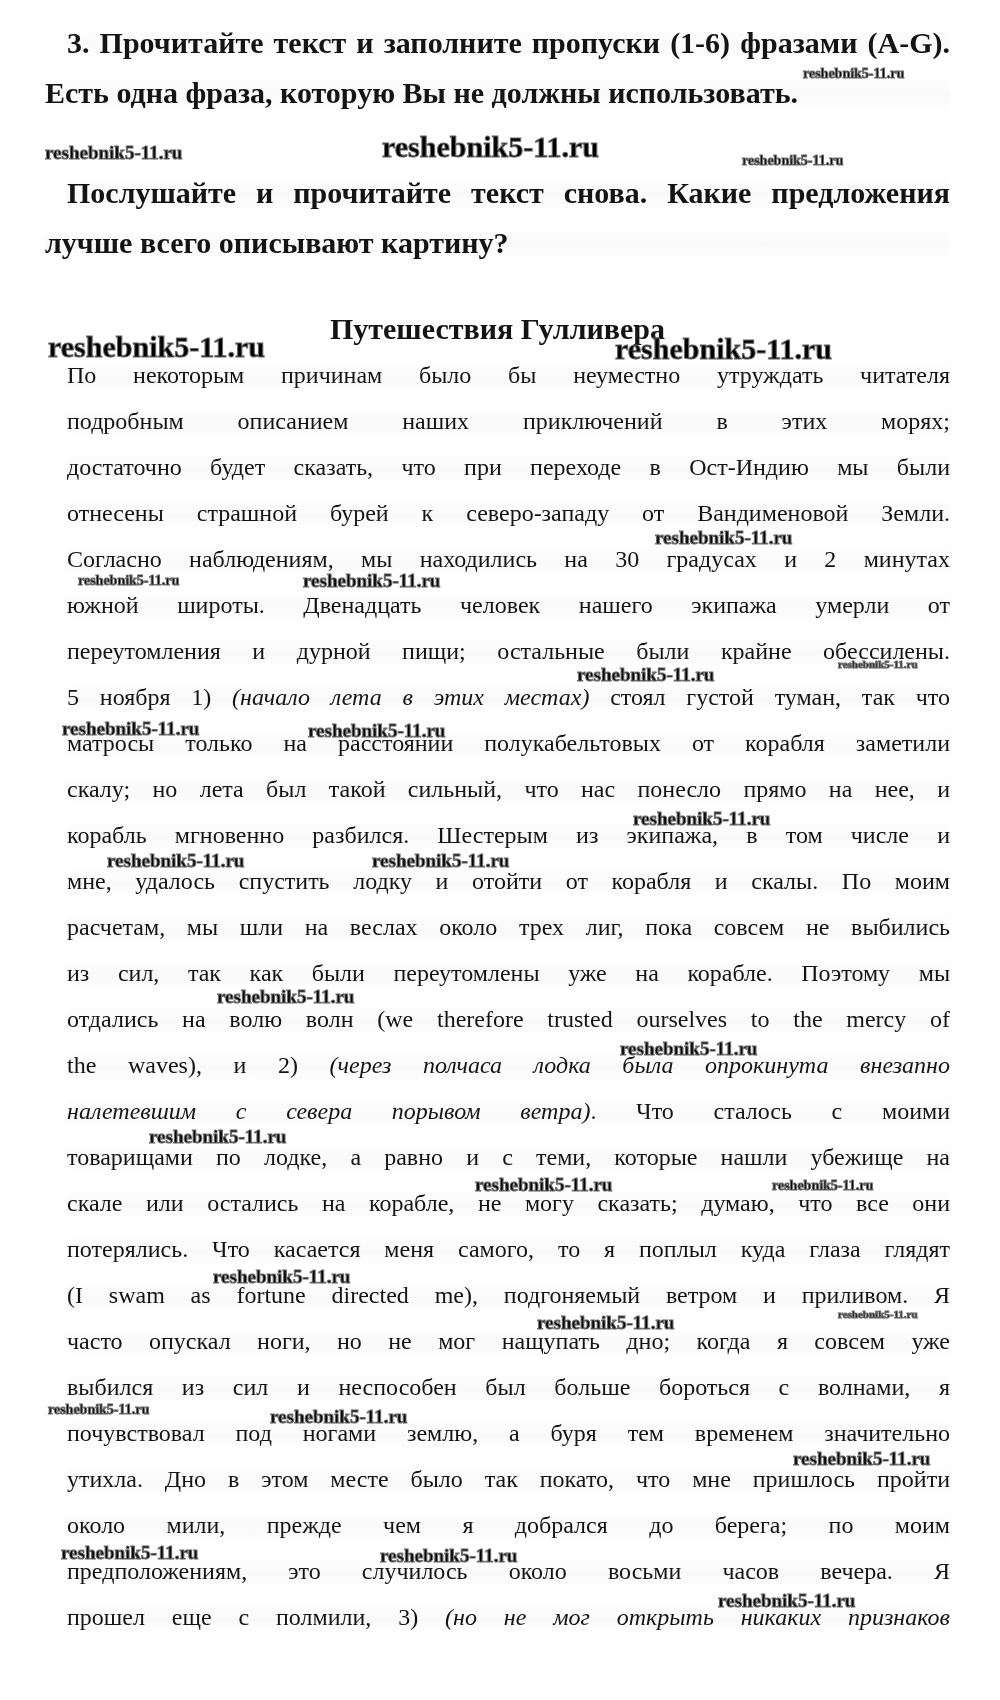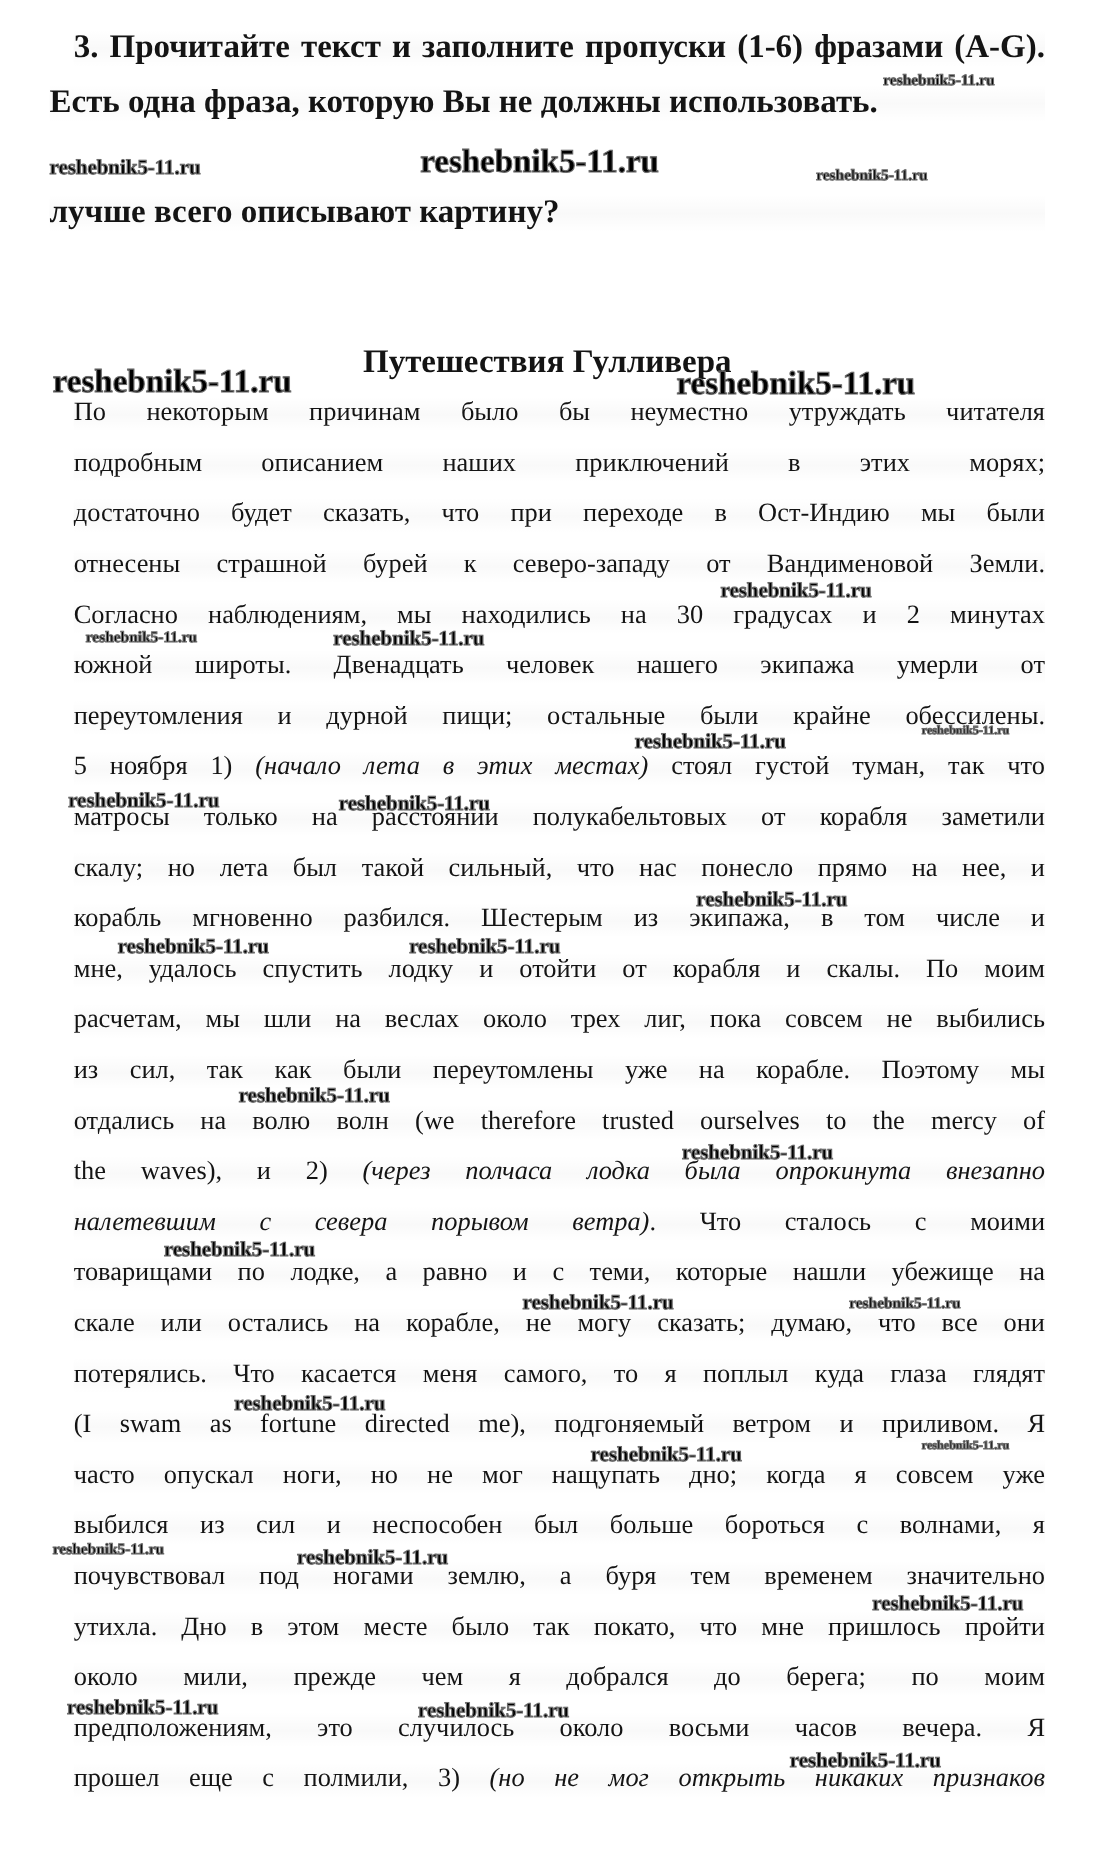--- a/index.html
+++ b/index.html
@@ -61,20 +61,21 @@
 <body>
 
 <div class="page">
 
   <div class="colblock" style="top:18px;">
       <div class="hline stretch"><span>3. Прочитайте текст и заполните пропуски (1-6) фразами (A-G).</span></div>
       <div class="hline nostretch"><span>Есть одна фраза, которую Вы не должны использовать.</span></div>
     </div>
 
   <div class="colblock" style="top:168px;">
+      <div class="hline stretch"><span>Послушайте и прочитайте текст снова. Какие предложения</span></div>
       <div class="hline nostretch"><span>лучше всего описывают картину?</span></div>
     </div>
 
   <div class="story-title">Путешествия Гулливера</div>
 
   <div class="colblock" style="top:352px;">
       <div class="bline stretch"><span>По некоторым причинам было бы неуместно утруждать читателя</span></div>
       <div class="bline stretch"><span>подробным описанием наших приключений в этих морях;</span></div>
       <div class="bline stretch"><span>достаточно будет сказать, что при переходе в Ост-Индию мы были</span></div>
       <div class="bline stretch"><span>отнесены страшной бурей к северо-западу от Вандименовой Земли.</span></div>

